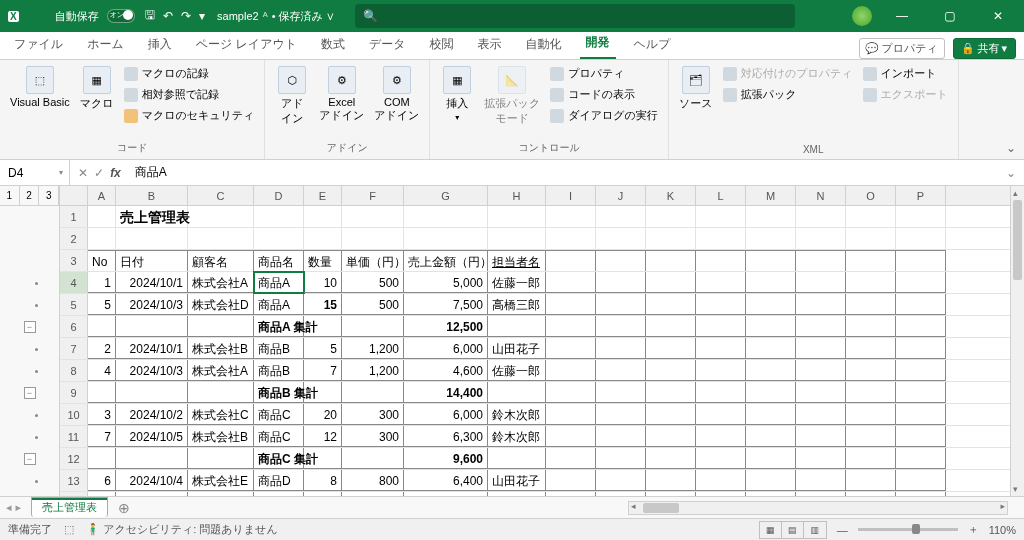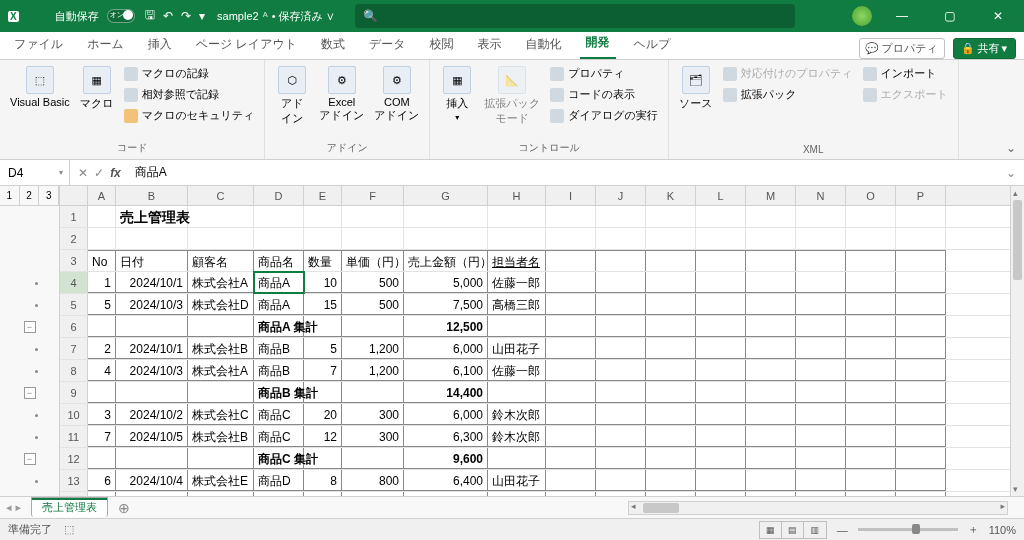--- a/index.html
+++ b/index.html
@@ -414,21 +414,21 @@
           <div class="cell " style="width: 50px;"></div>
           <div class="cell " style="width: 50px;"></div>
           <div class="cell " style="width: 50px;"></div>
         </div>
         <div class="row trow">
           <div class="row-h">5</div>
           <div class="cell num" style="width: 28px;">5</div>
           <div class="cell num" style="width: 72px;">2024/10/3</div>
           <div class="cell " style="width: 66px;">株式会社D</div>
           <div class="cell " style="width: 50px;">商品A</div>
-          <div class="cell num" style="width: 38px;">15</div>
+          <div class="cell num" style="width: 38px; font-weight: bold;">15</div>
           <div class="cell num" style="width: 62px;">500</div>
           <div class="cell num" style="width: 84px;">7,500</div>
           <div class="cell " style="width: 58px;">高橋三郎</div>
           <div class="cell " style="width: 50px;"></div>
           <div class="cell " style="width: 50px;"></div>
           <div class="cell " style="width: 50px;"></div>
           <div class="cell " style="width: 50px;"></div>
           <div class="cell " style="width: 50px;"></div>
           <div class="cell " style="width: 50px;"></div>
           <div class="cell " style="width: 50px;"></div>
@@ -473,21 +473,21 @@
           <div class="cell " style="width: 50px;"></div>
         </div>
         <div class="row trow">
           <div class="row-h">8</div>
           <div class="cell num" style="width: 28px;">4</div>
           <div class="cell num" style="width: 72px;">2024/10/3</div>
           <div class="cell " style="width: 66px;">株式会社A</div>
           <div class="cell " style="width: 50px;">商品B</div>
           <div class="cell num" style="width: 38px;">7</div>
           <div class="cell num" style="width: 62px;">1,200</div>
-          <div class="cell num" style="width: 84px;">6,100</div>
+          <div class="cell num" style="width: 84px;">4,600</div>
           <div class="cell " style="width: 58px;">佐藤一郎</div>
           <div class="cell " style="width: 50px;"></div>
           <div class="cell " style="width: 50px;"></div>
           <div class="cell " style="width: 50px;"></div>
           <div class="cell " style="width: 50px;"></div>
           <div class="cell " style="width: 50px;"></div>
           <div class="cell " style="width: 50px;"></div>
           <div class="cell " style="width: 50px;"></div>
           <div class="cell " style="width: 50px;"></div>
         </div>
@@ -620,20 +620,21 @@
   <div class="sheet-tab">売上管理表</div>
   <div class="add">⊕</div>
   <div class="hscroll-wrap">
       <div class="hthumb"></div>
     </div>
 </div>
 
 <div class="status-bar">
   <span>準備完了</span>
   <span>⬚</span>
+  <span>🧍‍♂️ <span>アクセシビリティ: 問題ありません</span></span>
   <div class="right-status">
     <div class="view-btns">
       <div>▦</div>
       <div>▤</div>
       <div>▥</div>
     </div>
     <span>—</span>
     <div class="zoom-slider"></div>
     <span>＋</span>
     <span>110%</span>

